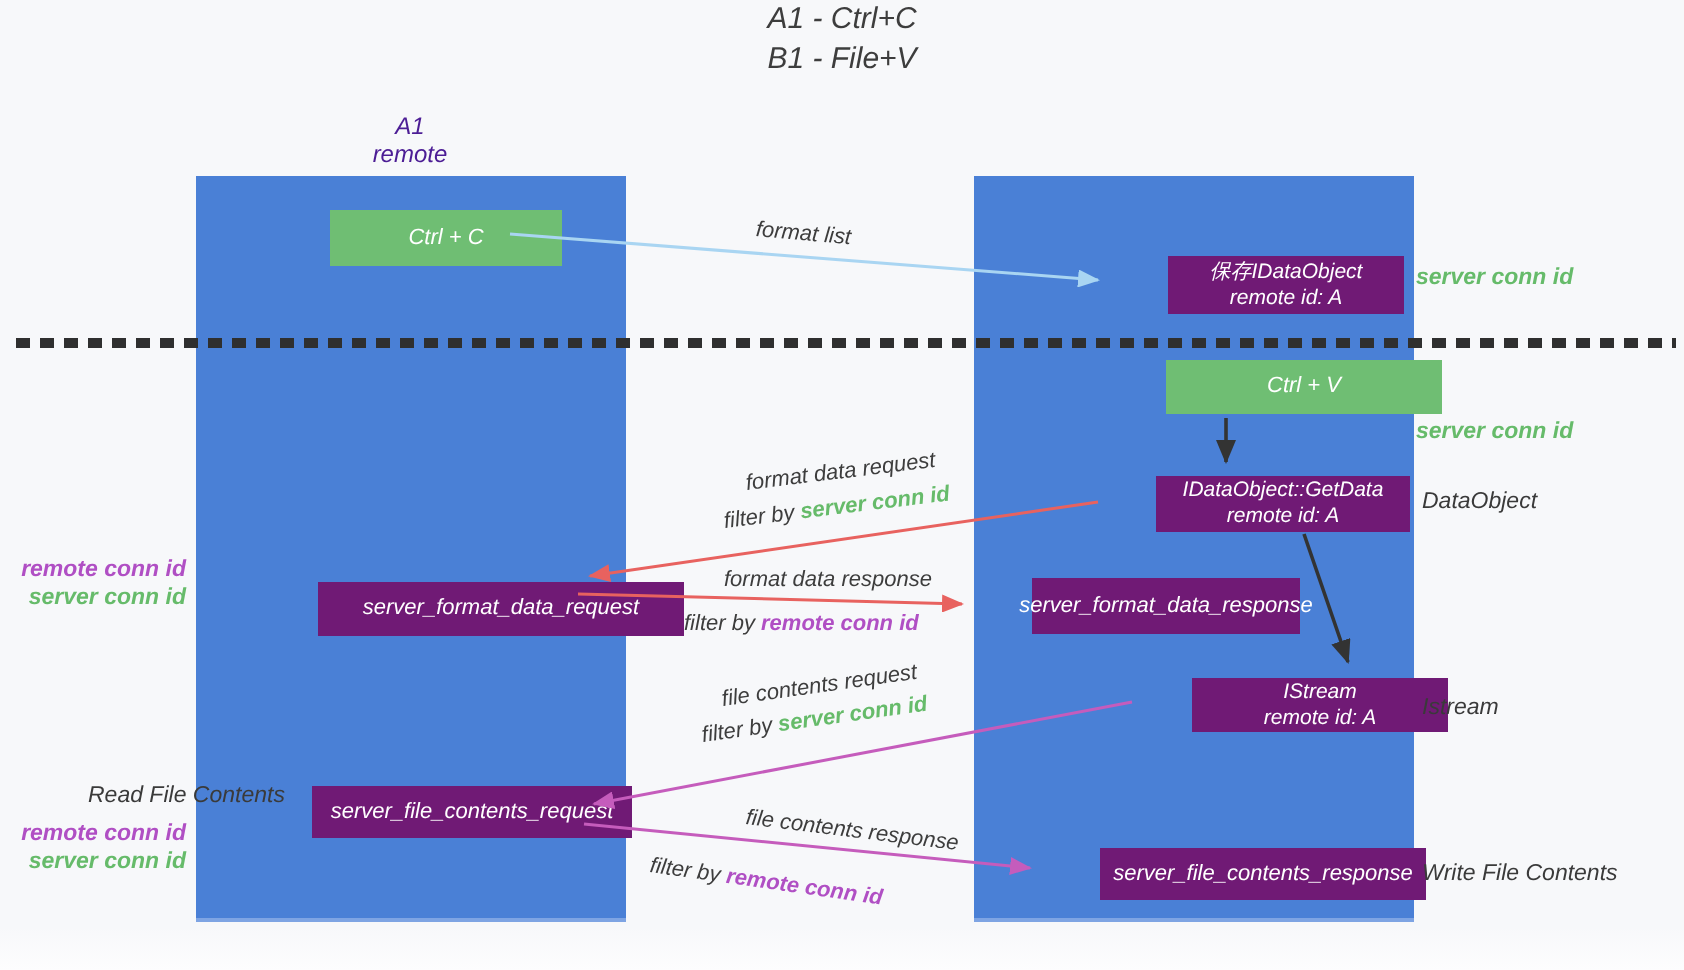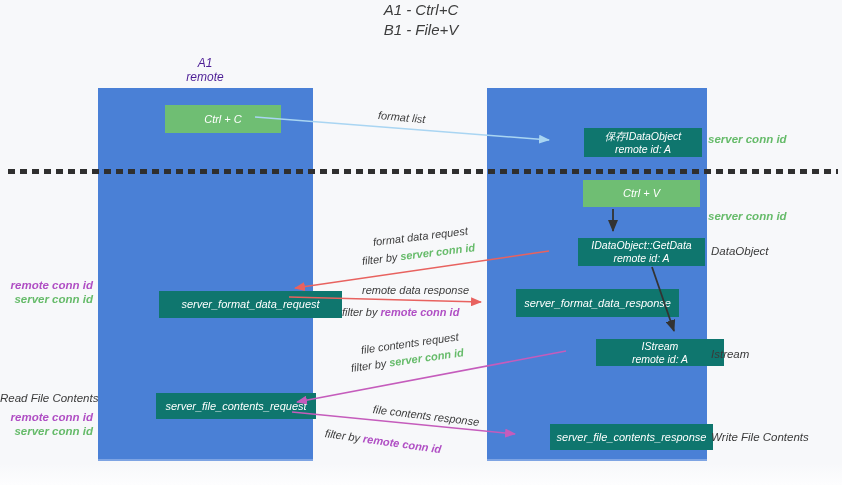--- a/index.html
+++ b/index.html
@@ -35,28 +35,28 @@
 
   .box {
     position:absolute; z-index:4;
     display:flex; flex-direction:column; align-items:center; justify-content:center;
     color:#ffffff; text-align:center; font-size:11px; line-height:13px;
     white-space:nowrap;
     margin-left:28px;
   }
   .box.small { font-size:10.5px; line-height:13px; }
   .green  { background:#6fbe73; }
-  .orange { background:#0f766e;text-align:right; }
+  .orange { background:#701a75;text-align:right; }
 
   #box-ctrl-c   { left:137px; top:105px; width:116px; height:28px; }
   #box-save-ido { left:556px; top:128px; width:118px; height:29px; }
-  #box-ctrl-v   { left:555px; top:180px; width:117px; height:27px; }
+  #box-ctrl-v   { left:555px; top:180px; width:138px; height:27px; }
   #box-getdata  { left:550px; top:238px; width:127px; height:28px; }
   #box-sfdreq   { left:131px; top:291px; width:183px; height:27px; }
-  #box-sfdres   { left:488px; top:289px; width:163px; height:28px; }
+  #box-sfdres   { left:488px; top:289px; width:134px; height:28px; }
   #box-istream  { left:568px; top:339px; width:128px; height:27px; }
   #box-sfcreq   { left:128px; top:393px; width:160px; height:26px; }
   #box-sfcres   { left:522px; top:424px; width:163px; height:26px; }
 
   svg.arrows { position:absolute; inset:0; z-index:6; pointer-events:none; }
 
   .lbl {
     position:absolute; z-index:7; font-size:11px; color:#3d3d3d;
     white-space:nowrap; transform-origin:left center;
   }
@@ -162,21 +162,21 @@
     <line x1="292" y1="412" x2="515" y2="434" stroke="#c55cbc" stroke-width="1.5" marker-end="url(#m-mag)"></line>
   </svg>
 
   <div class="lbl" style="left:378px; top:109px; transform:rotate(5deg);">format list</div>
 
   <div class="lbl" style="left:373px; top:236px; transform:rotate(-7deg);">format data request</div>
   <div class="lbl" style="left:362px; top:255px; transform:rotate(-7deg);">
     <span>filter by </span><span class="bold-green">server conn id</span>
   </div>
 
-  <div class="lbl" style="left:362px; top:284px;">remote data response</div>
+  <div class="lbl" style="left:362px; top:284px;">format data response</div>
   <div class="lbl" style="left:342px; top:306px;">
     <span>filter by </span><span class="bold-purple">remote conn id</span>
   </div>
 
   <div class="lbl" style="left:361px; top:344px; transform:rotate(-8deg);">file contents request</div>
   <div class="lbl" style="left:351px; top:362px; transform:rotate(-8deg);">
     <span>filter by </span><span class="bold-green">server conn id</span>
   </div>
 
   <div class="lbl" style="left:373px; top:403px; transform:rotate(7deg);">file contents response</div>
@@ -187,19 +187,19 @@
   <div class="lbl right-lbl bold-green" style="top:133px;">server conn id</div>
   <div class="lbl right-lbl bold-green" style="top:210px;">server conn id</div>
   <div class="lbl right-lbl dark" style="left:711px; top:245px;">DataObject</div>
   <div class="lbl right-lbl dark" style="left:711px; top:348px;">Istream</div>
   <div class="lbl right-lbl dark" style="left:711px; top:431px;">Write File Contents</div>
 
   <div class="lbl left-lbl" style="top:278px;">
     <div class="bold-purple">remote conn id</div>
     <div class="bold-green">server conn id</div>
   </div>
-  <div class="lbl left-lbl dark" style="top:391px;">Read File Contents</div>
+  <div class="lbl left-lbl dark" style="top:391px;margin-left:44px;">Read File Contents</div>
   <div class="lbl left-lbl" style="top:410px;">
     <div class="bold-purple">remote conn id</div>
     <div class="bold-green">server conn id</div>
   </div>
 
 </div>
 
 </body></html>

